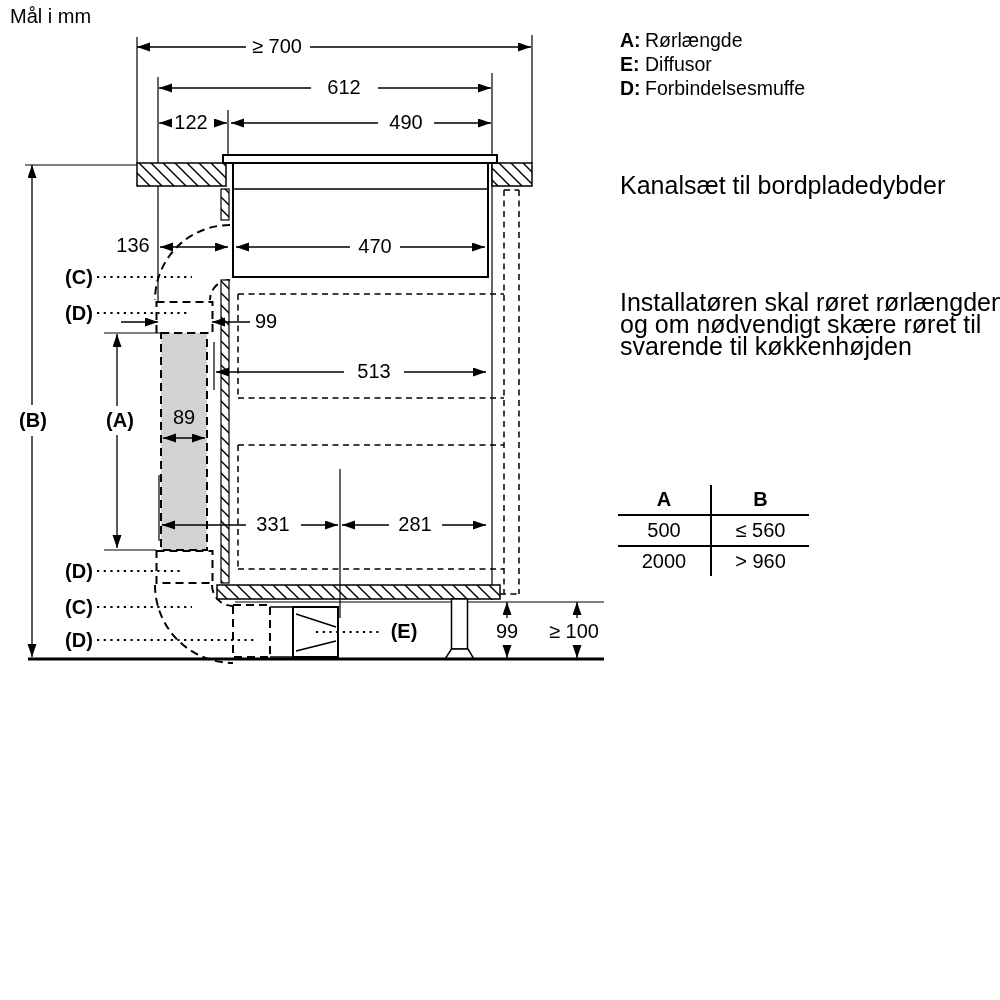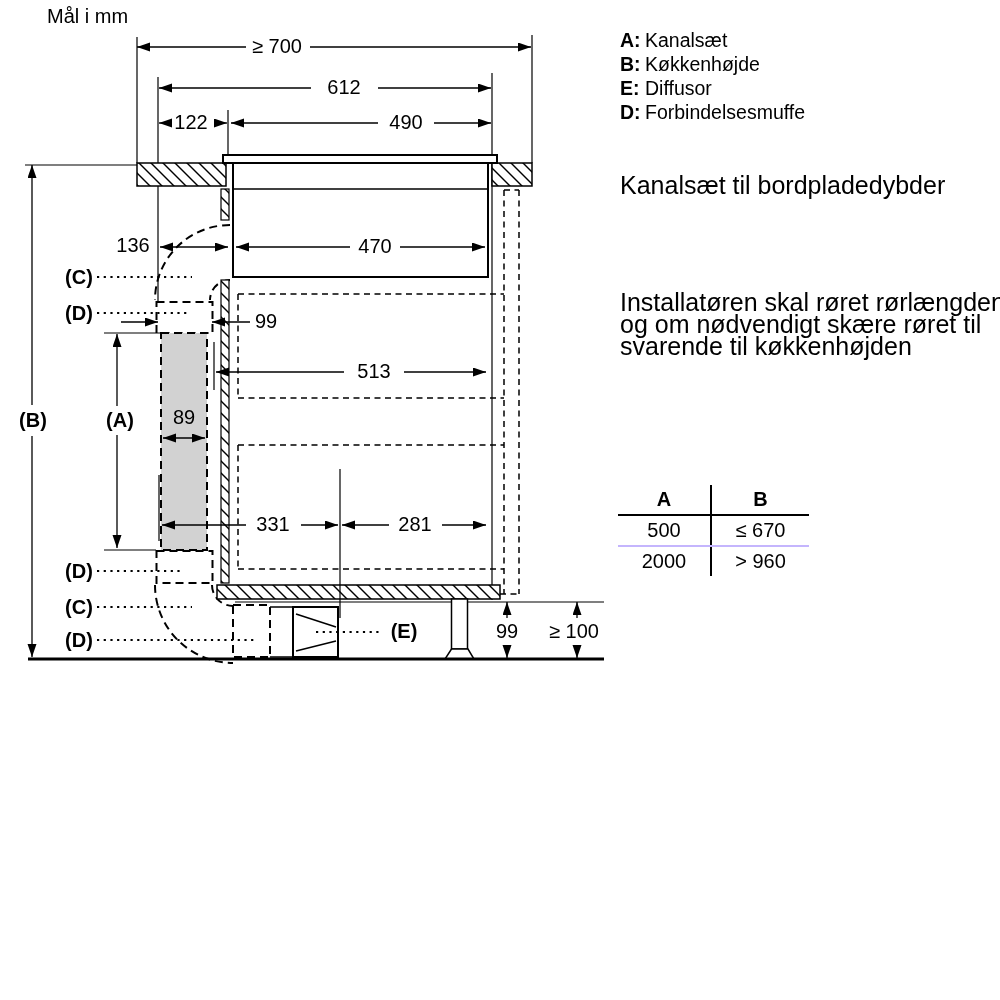--- a/index.html
+++ b/index.html
@@ -1,33 +1,33 @@
 <!DOCTYPE html>
 <html><head>
 <meta charset="utf-8">
 <style>
   html,body{margin:0;padding:0;background:#fff;}
   #stage{position:relative;width:1000px;height:1000px;background:#fff;overflow:hidden;
          font-family:"Liberation Sans",sans-serif;color:#000;}
-  .title{position:absolute;left:10px;top:5px;font-size:20px;margin-left:37px;}
+  .title{position:absolute;left:10px;top:5px;font-size:20px;}
   .legend{position:absolute;left:620px;top:28px;font-size:19.5px;line-height:24px;}
   .legend-row{white-space:nowrap;}
   .legend-key{font-weight:bold;display:inline-block;min-width:25px;}
   .note{position:absolute;left:620px;font-size:25px;line-height:22px;white-space:nowrap;}
   .note-kanalsaet{top:174px;}
   .note-installer{top:291px;}
   table.size-table{position:absolute;left:618px;top:485px;border-collapse:collapse;
     font-size:20px;text-align:center;}
   table.size-table th{font-weight:bold;}
   table.size-table th,table.size-table td{padding:0;height:29px;}
   table.size-table th:first-child,table.size-table td:first-child{
     width:92px;border-right:2px solid #000;}
   table.size-table th:last-child,table.size-table td:last-child{width:97px;}
   table.size-table thead th{border-bottom:2px solid #000;}
-  table.size-table tbody tr:first-child td{border-bottom:2px solid #c4b5fd;}
+  table.size-table tbody tr:first-child td{border-bottom:2px solid #000000;}
   svg text{font-size:20px;fill:#000;}
   svg text.part-label{font-weight:bold;}
 </style>
 </head>
 <body>
 
 <div id="stage">
 
   <div class="title">Mål i mm</div>
 
@@ -160,22 +160,21 @@
       <text class="part-label" x="79" y="313" dominant-baseline="central">(D)</text>
       <text class="part-label" x="79" y="571" dominant-baseline="central">(D)</text>
       <text class="part-label" x="79" y="607" dominant-baseline="central">(C)</text>
       <text class="part-label" x="79" y="640" dominant-baseline="central">(D)</text>
       <text class="part-label" x="404" y="631" dominant-baseline="central">(E)</text>
     </g>
   </svg>
 
   
   <div class="legend">
-    <div class="legend-row"><span class="legend-key">A:</span><span>Kanalsæt</span></div>
-    <div class="legend-row"><span class="legend-key">B:</span><span>Køkkenhøjde</span></div>
+    <div class="legend-row"><span class="legend-key">A:</span><span>Rørlængde</span></div>
     <div class="legend-row"><span class="legend-key">E:</span><span>Diffusor</span></div>
     <div class="legend-row"><span class="legend-key">D:</span><span>Forbindelsesmuffe</span></div>
   </div>
 
   
   <div class="note note-kanalsaet">
     <div>Kanalsæt til bordpladedybder</div>
   </div>
   <div class="note note-installer">
     <div>Installatøren skal røret rørlængden</div>
@@ -187,21 +186,21 @@
   <table class="size-table">
     <thead>
       <tr>
         <th>A</th>
         <th>B</th>
       </tr>
     </thead>
     <tbody>
       <tr>
         <td>500</td>
-        <td>≤ 670</td>
+        <td>≤ 560</td>
       </tr>
       <tr>
         <td>2000</td>
         <td>&gt; 960</td>
       </tr>
     </tbody>
   </table>
 
 </div>
 

